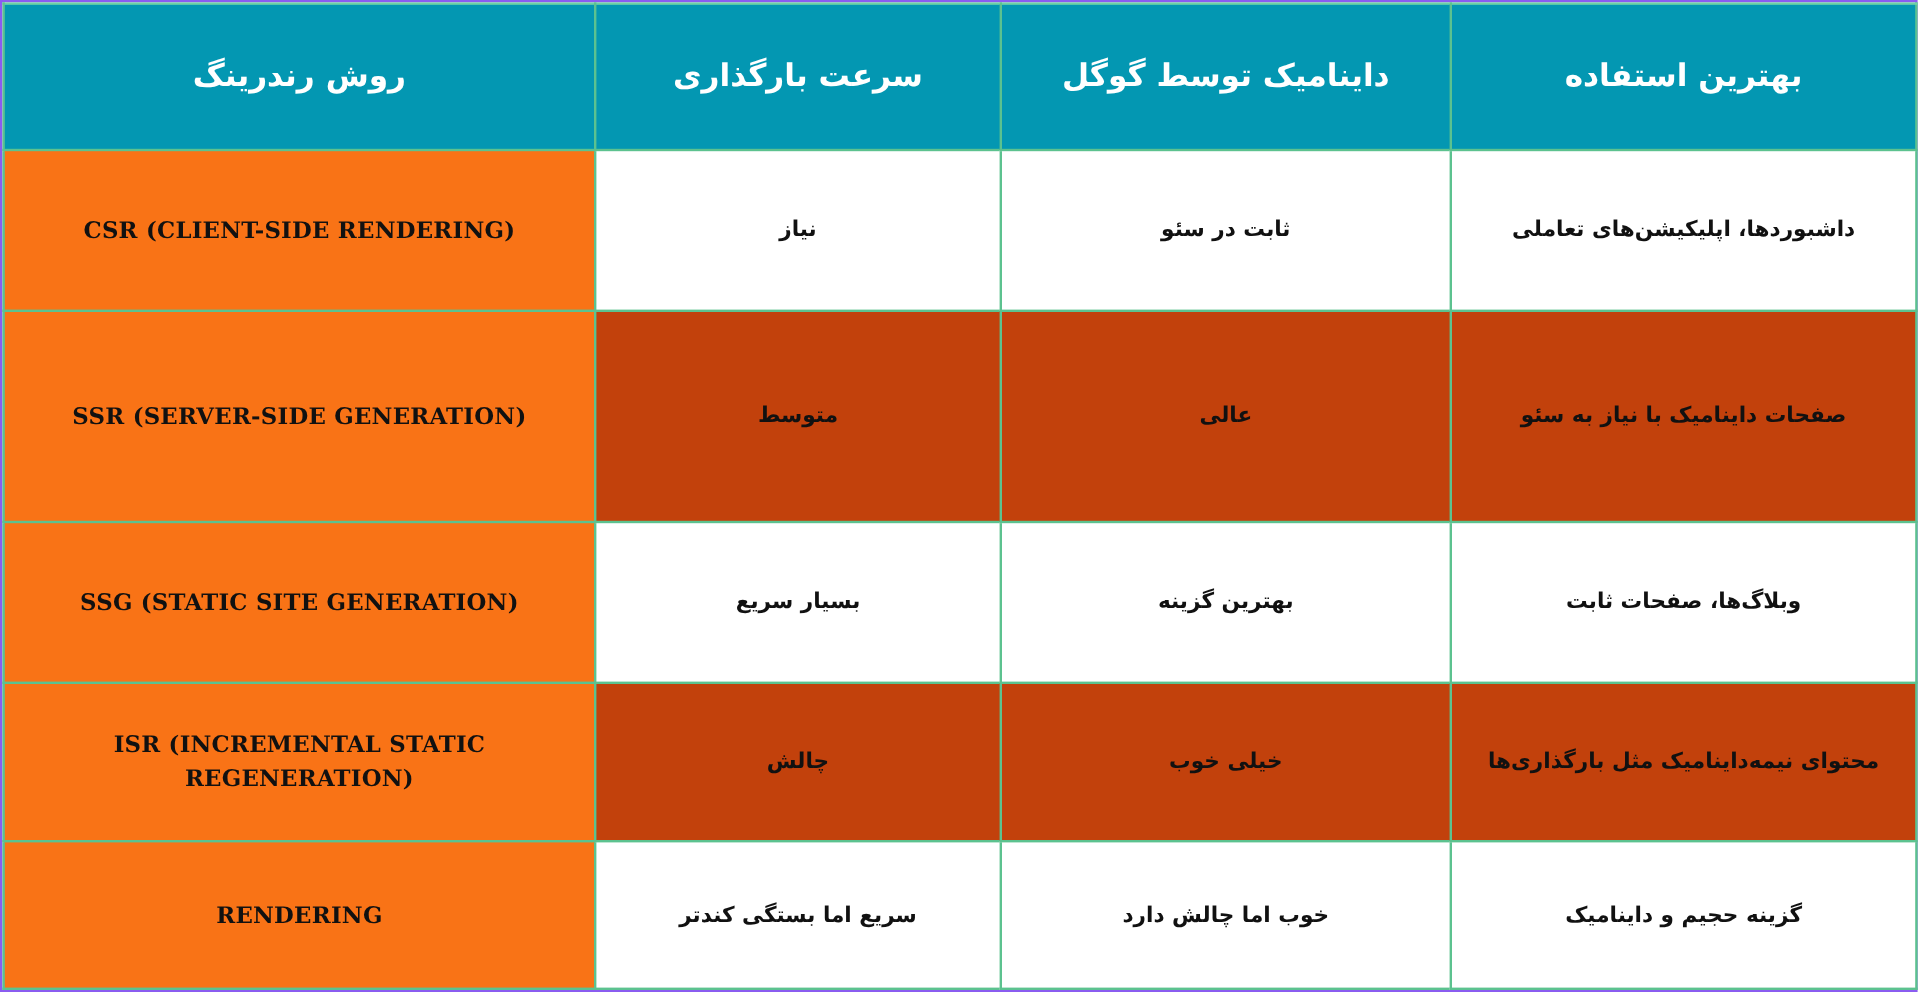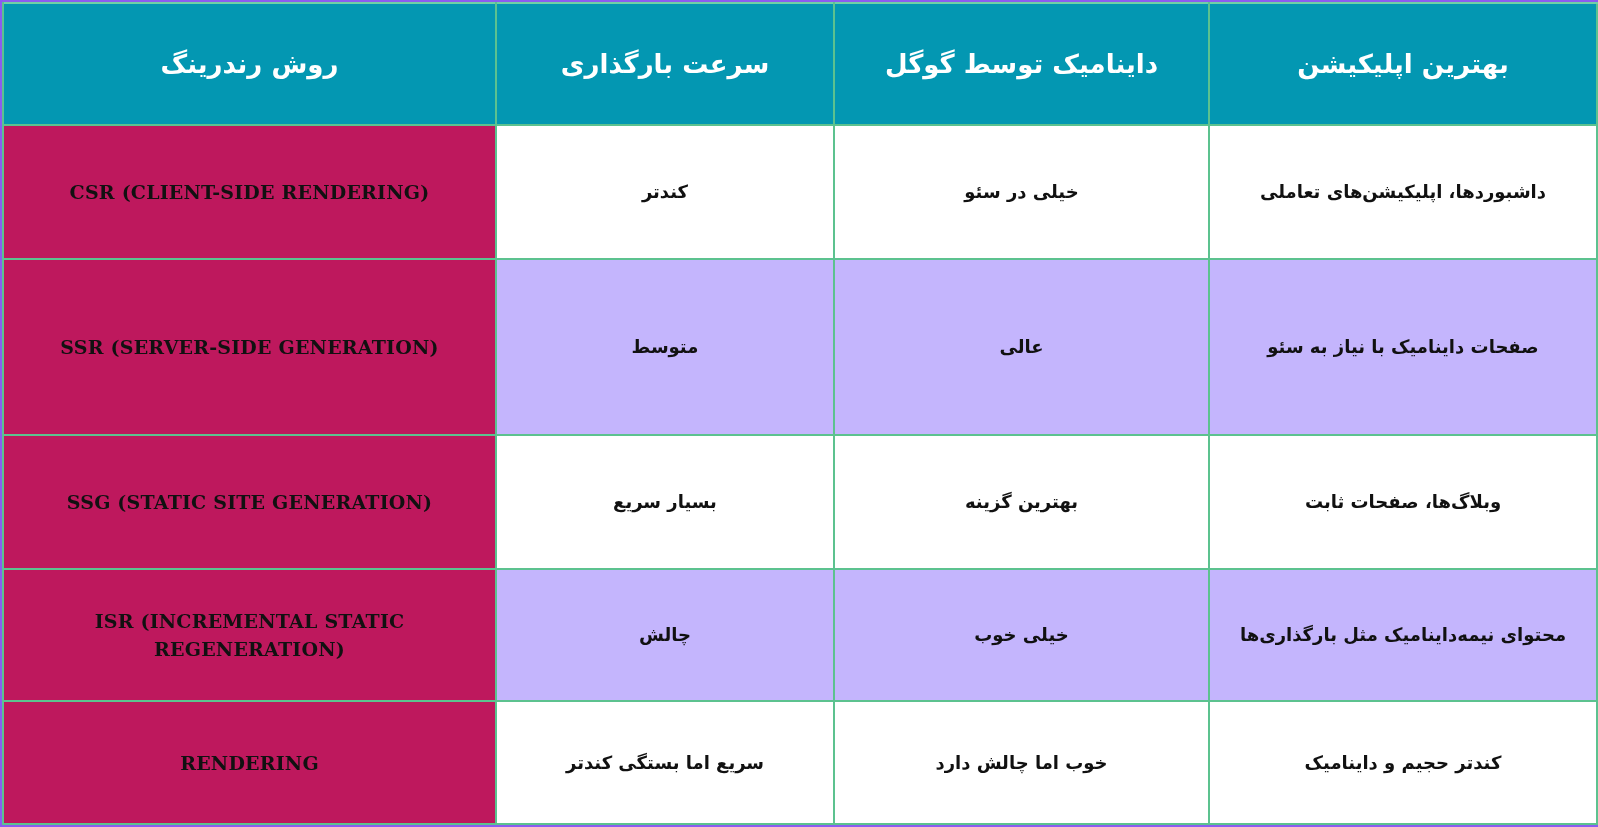--- a/index.html
+++ b/index.html
@@ -35,27 +35,27 @@
     height: 120px;
     border-top: 2px solid #6fd1a5;
   }
   table.cmp td {
     font-family: "DejaVu Sans", sans-serif;
     font-weight: bold;
     font-size: 18px;
     line-height: 28px;
   }
   table.cmp td.method {
-    background: #be185d;
+    background: #f97316;
     font-family: "DejaVu Serif", serif;
     font-size: 19px;
     letter-spacing: 0.2px;
   }
   table.cmp tr.odd td.plain { background: #ffffff; }
-  table.cmp tr.even td.plain { background: #c4b5fd; }
+  table.cmp tr.even td.plain { background: #c2410c; }
   col.c-use { width: 388px; }
   col.c-index { width: 375px; }
   col.c-speed { width: 338px; }
   col.c-method { width: 493px; }
   tr.r1 { height: 134px; }
   tr.r2 { height: 176px; }
   tr.r3 { height: 134px; }
   tr.r4 { height: 132px; }
   tr.r5 { height: 123px; }
 </style>
@@ -65,31 +65,31 @@
 <div class="frame">
   <table class="cmp">
     <colgroup>
       <col class="c-use">
       <col class="c-index">
       <col class="c-speed">
       <col class="c-method">
     </colgroup>
     <thead>
       <tr>
-        <th>بهترین اپلیکیشن</th>
+        <th>بهترین استفاده</th>
         <th>داینامیک توسط گوگل</th>
         <th>سرعت بارگذاری</th>
         <th>روش رندرینگ</th>
       </tr>
     </thead>
     <tbody>
       <tr class="r1 odd">
         <td class="plain">داشبوردها، اپلیکیشن‌های تعاملی</td>
-        <td class="plain">خیلی در سئو</td>
-        <td class="plain">کندتر</td>
+        <td class="plain">ثابت در سئو</td>
+        <td class="plain">نیاز</td>
         <td class="method">CSR (CLIENT-SIDE RENDERING)</td>
       </tr>
       <tr class="r2 even">
         <td class="plain">صفحات داینامیک با نیاز به سئو</td>
         <td class="plain">عالی</td>
         <td class="plain">متوسط</td>
         <td class="method">SSR (SERVER-SIDE GENERATION)</td>
       </tr>
       <tr class="r3 odd">
         <td class="plain">وبلاگ‌ها، صفحات ثابت</td>
@@ -97,20 +97,20 @@
         <td class="plain">بسیار سریع</td>
         <td class="method">SSG (STATIC SITE GENERATION)</td>
       </tr>
       <tr class="r4 even">
         <td class="plain">محتوای نیمه‌داینامیک مثل بارگذاری‌ها</td>
         <td class="plain">خیلی خوب</td>
         <td class="plain">چالش</td>
         <td class="method">ISR (INCREMENTAL STATIC REGENERATION)</td>
       </tr>
       <tr class="r5 odd">
-        <td class="plain">کندتر حجیم و داینامیک</td>
+        <td class="plain">گزینه حجیم و داینامیک</td>
         <td class="plain">خوب اما چالش دارد</td>
         <td class="plain">سریع اما بستگی کندتر</td>
         <td class="method">RENDERING</td>
       </tr>
     </tbody>
   </table>
 </div>
 
 </body></html>

